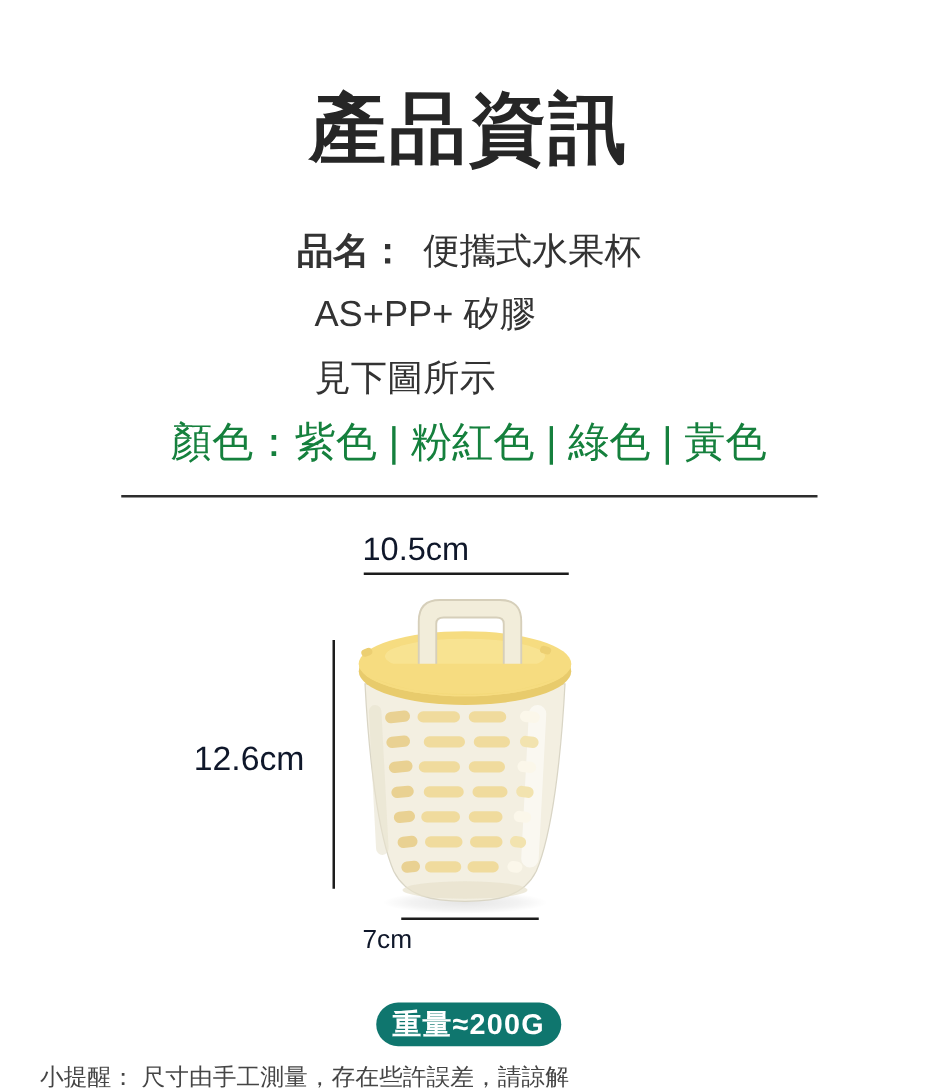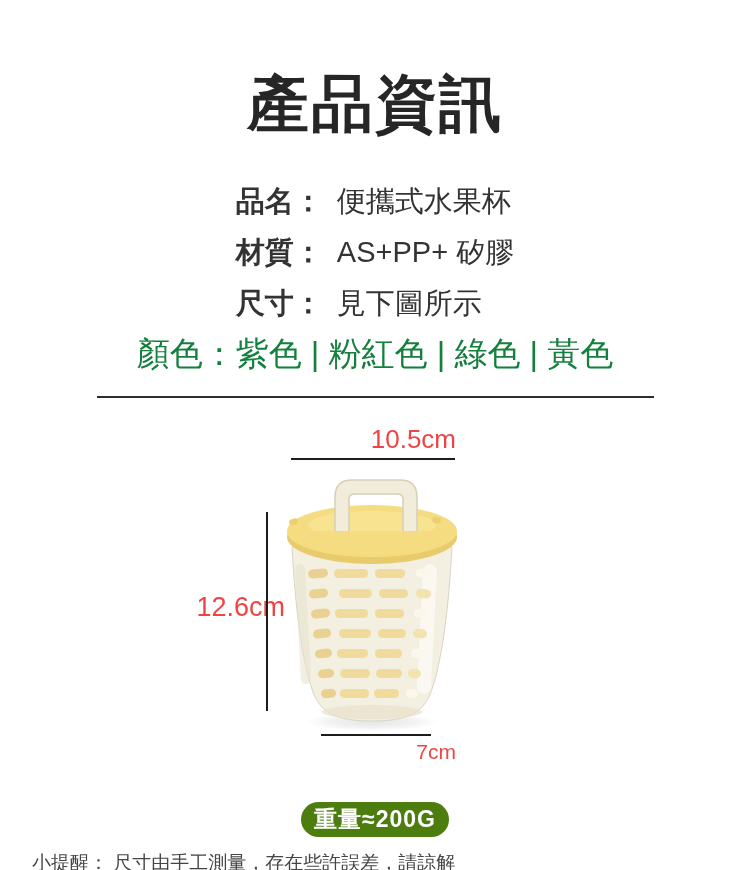--- a/index.html
+++ b/index.html
@@ -18,57 +18,55 @@
   .spec-value{margin-left:14px;white-space:pre;text-align:center;}
   .color-line{
     text-align:center;font-size:33px;font-weight:500;color:#15803d;line-height:50px;white-space:pre;
   }
   .divider{
     width:557px;margin:17px auto 0;border:none;height:0;
     border-top:2px solid #2d2d2d;
   }
   .divider.bottom{margin-top:10px;}
   .diagram{position:relative;height:382px;}
-  .dim-label{position:absolute;color:#ef4444;text-align:right;}
+  .dim-label{position:absolute;color:#0f172a;text-align:left;}
   .dim-label.top{left:290px;top:26px;width:166px;font-size:26px;}
   .dim-label.left{left:155px;top:194px;width:130px;font-size:27px;}
   .dim-label.bottom{left:290px;top:342px;width:166px;font-size:21px;}
   .dim-line{position:absolute;background:none;}
   .dim-line.h{height:0;border-top:2px solid #1c1c1c;}
   .dim-line.v{width:0;border-left:2px solid #1c1c1c;}
   .dim-line.top{left:291px;top:60px;width:164px;}
   .dim-line.left{left:266px;top:114px;height:199px;}
   .dim-line.bottom{left:321px;top:336px;width:110px;}
   .product{position:absolute;left:270px;top:71px;width:190px;height:265px;}
   .weight-badge{
     display:block;width:148px;height:35px;margin:22px auto 0;
-    background:#4d7c0f;border-radius:18px;color:#ffffff;
+    background:#0f766e;border-radius:18px;color:#ffffff;
     font-size:23px;font-weight:700;text-align:center;line-height:35px;
     letter-spacing:1px;white-space:nowrap;
   }
   .footer-note{
     font-size:19px;color:#454545;margin-top:13px;line-height:26px;white-space:pre;padding-left:32px;
   }
 </style>
 </head>
 <body>
 
 <div class="page-title">產品資訊</div>
 
 <div class="specs">
   <div class="spec-row">
     <span class="spec-label">品名：</span>
     <span class="spec-value">便攜式水果杯</span>
   </div>
   <div class="spec-row">
-    <span class="spec-label">材質：</span>
     <span class="spec-value">AS+PP+ 矽膠</span>
   </div>
   <div class="spec-row">
-    <span class="spec-label">尺寸：</span>
     <span class="spec-value">見下圖所示</span>
   </div>
 </div>
 <div class="color-line">顏色：紫色 | 粉紅色 | 綠色 | 黃色</div>
 
 <hr class="divider">
 
 <div class="diagram">
   <div class="dim-label top">10.5cm</div>
   <div class="dim-line h top"></div>

